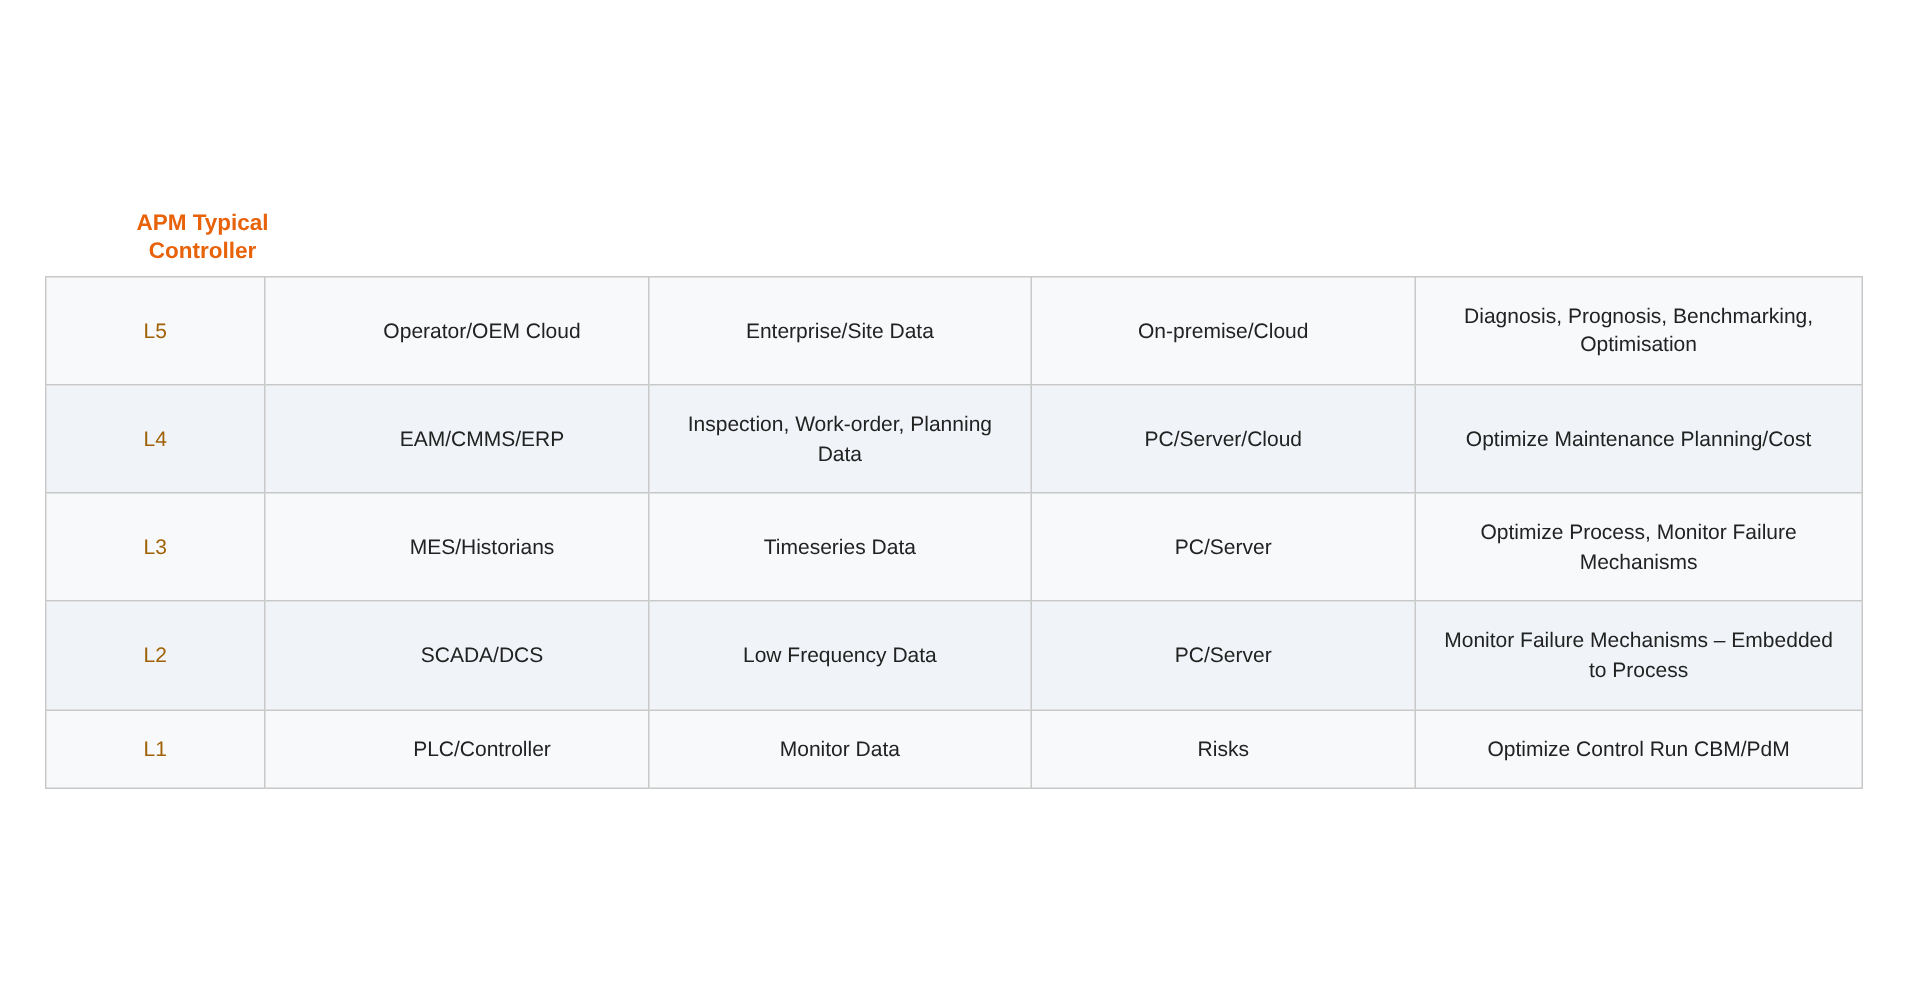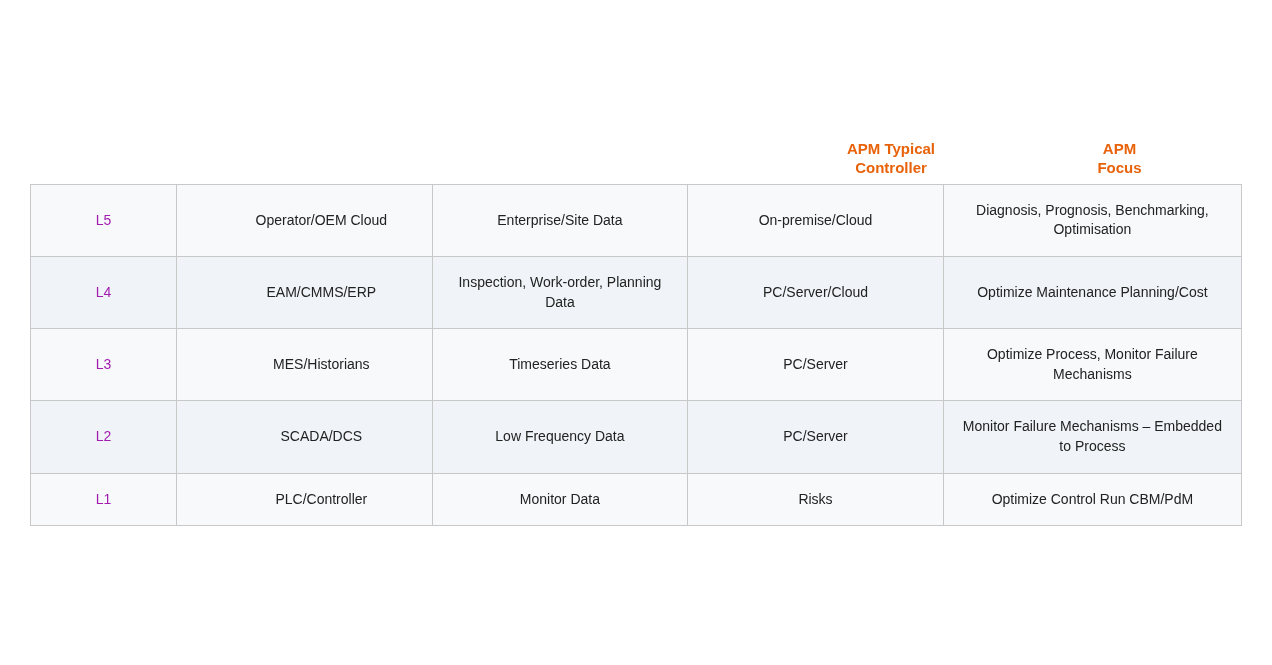--- a/index.html
+++ b/index.html
@@ -11,21 +11,21 @@
       align-items: center;
       width: 1272px;
       min-height: 665px;
       padding: 20px 30px;
     }
     .table-wrapper {
       width: 100%;
     }
     .header-row {
       display: flex;
-      justify-content: flex-end;
+      justify-content: space-between;
       margin-bottom: 6px;
       padding-right: 0;
     }
     .header-cell {
       text-align: center;
       font-weight: bold;
       color: #e8620a;
       font-size: 15px;
       line-height: 1.3;
     }
@@ -39,45 +39,41 @@
       padding: 16px 14px;
       text-align: center;
       font-size: 14px;
       color: #222;
       vertical-align: middle;
       line-height: 1.4;
       background: #f7f9fb;
     }
     td.level-col {
       font-weight: 500;
-      color: #a21caf;
+      color: #a16207;
       width: 120px;
     }
     .col-system { width: 210px; padding-left: 48px; }
     .col-data   { width: 210px; }
     .col-deploy { width: 210px; }
     .col-focus  { width: 245px; }
 
     
     tr:nth-child(even) td { background: #f0f4f8; }
     tr:nth-child(odd)  td { background: #f7f9fb; }
   </style>
 </head>
 <body>
 
 <div class="table-wrapper">
 
   <div class="header-row">
     <div class="header-cell" style="width:210px;">
       <span>APM Typical</span><br>
       <span>Controller</span>
-    </div>
-    <div class="header-cell" style="width:245px; margin-left:1px;">
-      <span>APM</span><br>
-      <span>Focus</span>
     </div>
   </div>
 
   <table>
     <tbody id="table-body">
     <tr>
           <td class="level-col">L5</td>
           <td class="col-system">Operator/OEM Cloud</td>
           <td class="col-data">Enterprise/Site Data</td>
           <td class="col-deploy">On-premise/Cloud</td>

